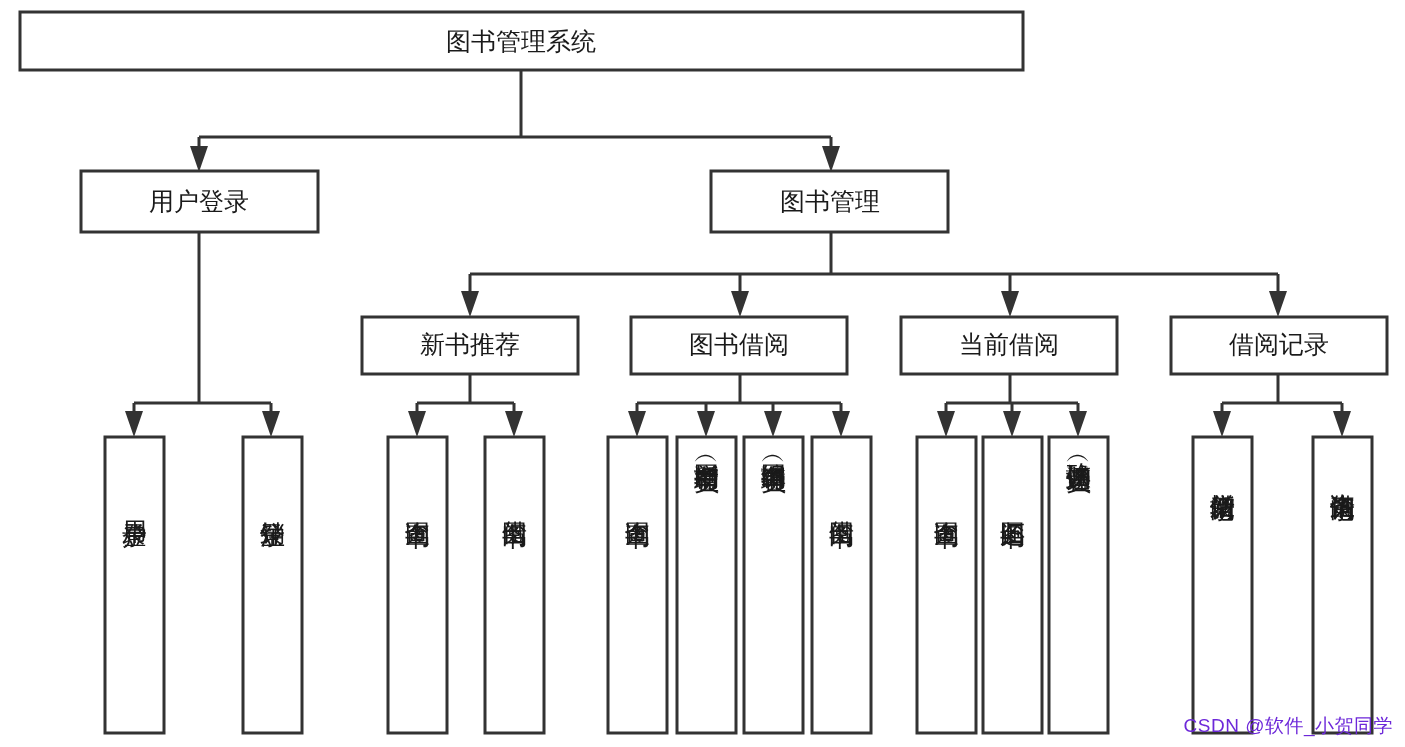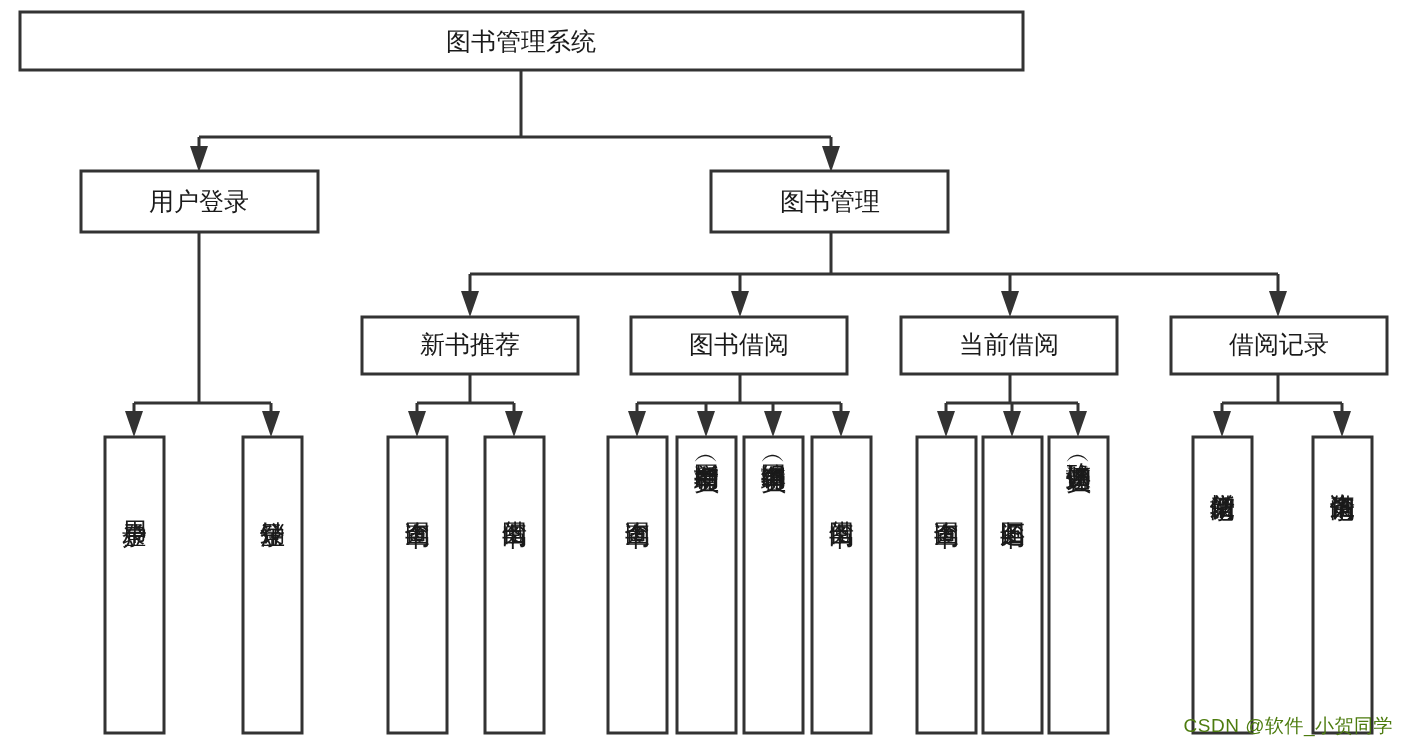--- a/index.html
+++ b/index.html
@@ -65,21 +65,21 @@
     color: #1a1a1a;
     text-align: center;
     white-space: nowrap;
   }
   .watermark {
     position: absolute;
     right: 12px;
     bottom: 8px;
     font-family: "Liberation Sans", "DejaVu Sans", sans-serif;
     font-size: 19px;
-    color: #4d7c0f;
+    color: #6d28d9;
     letter-spacing: 0.5px;
     pointer-events: none;
     user-select: none;
   }
 </style>
 </head>
 <body>
 
 <div id="diagram-root">
 

